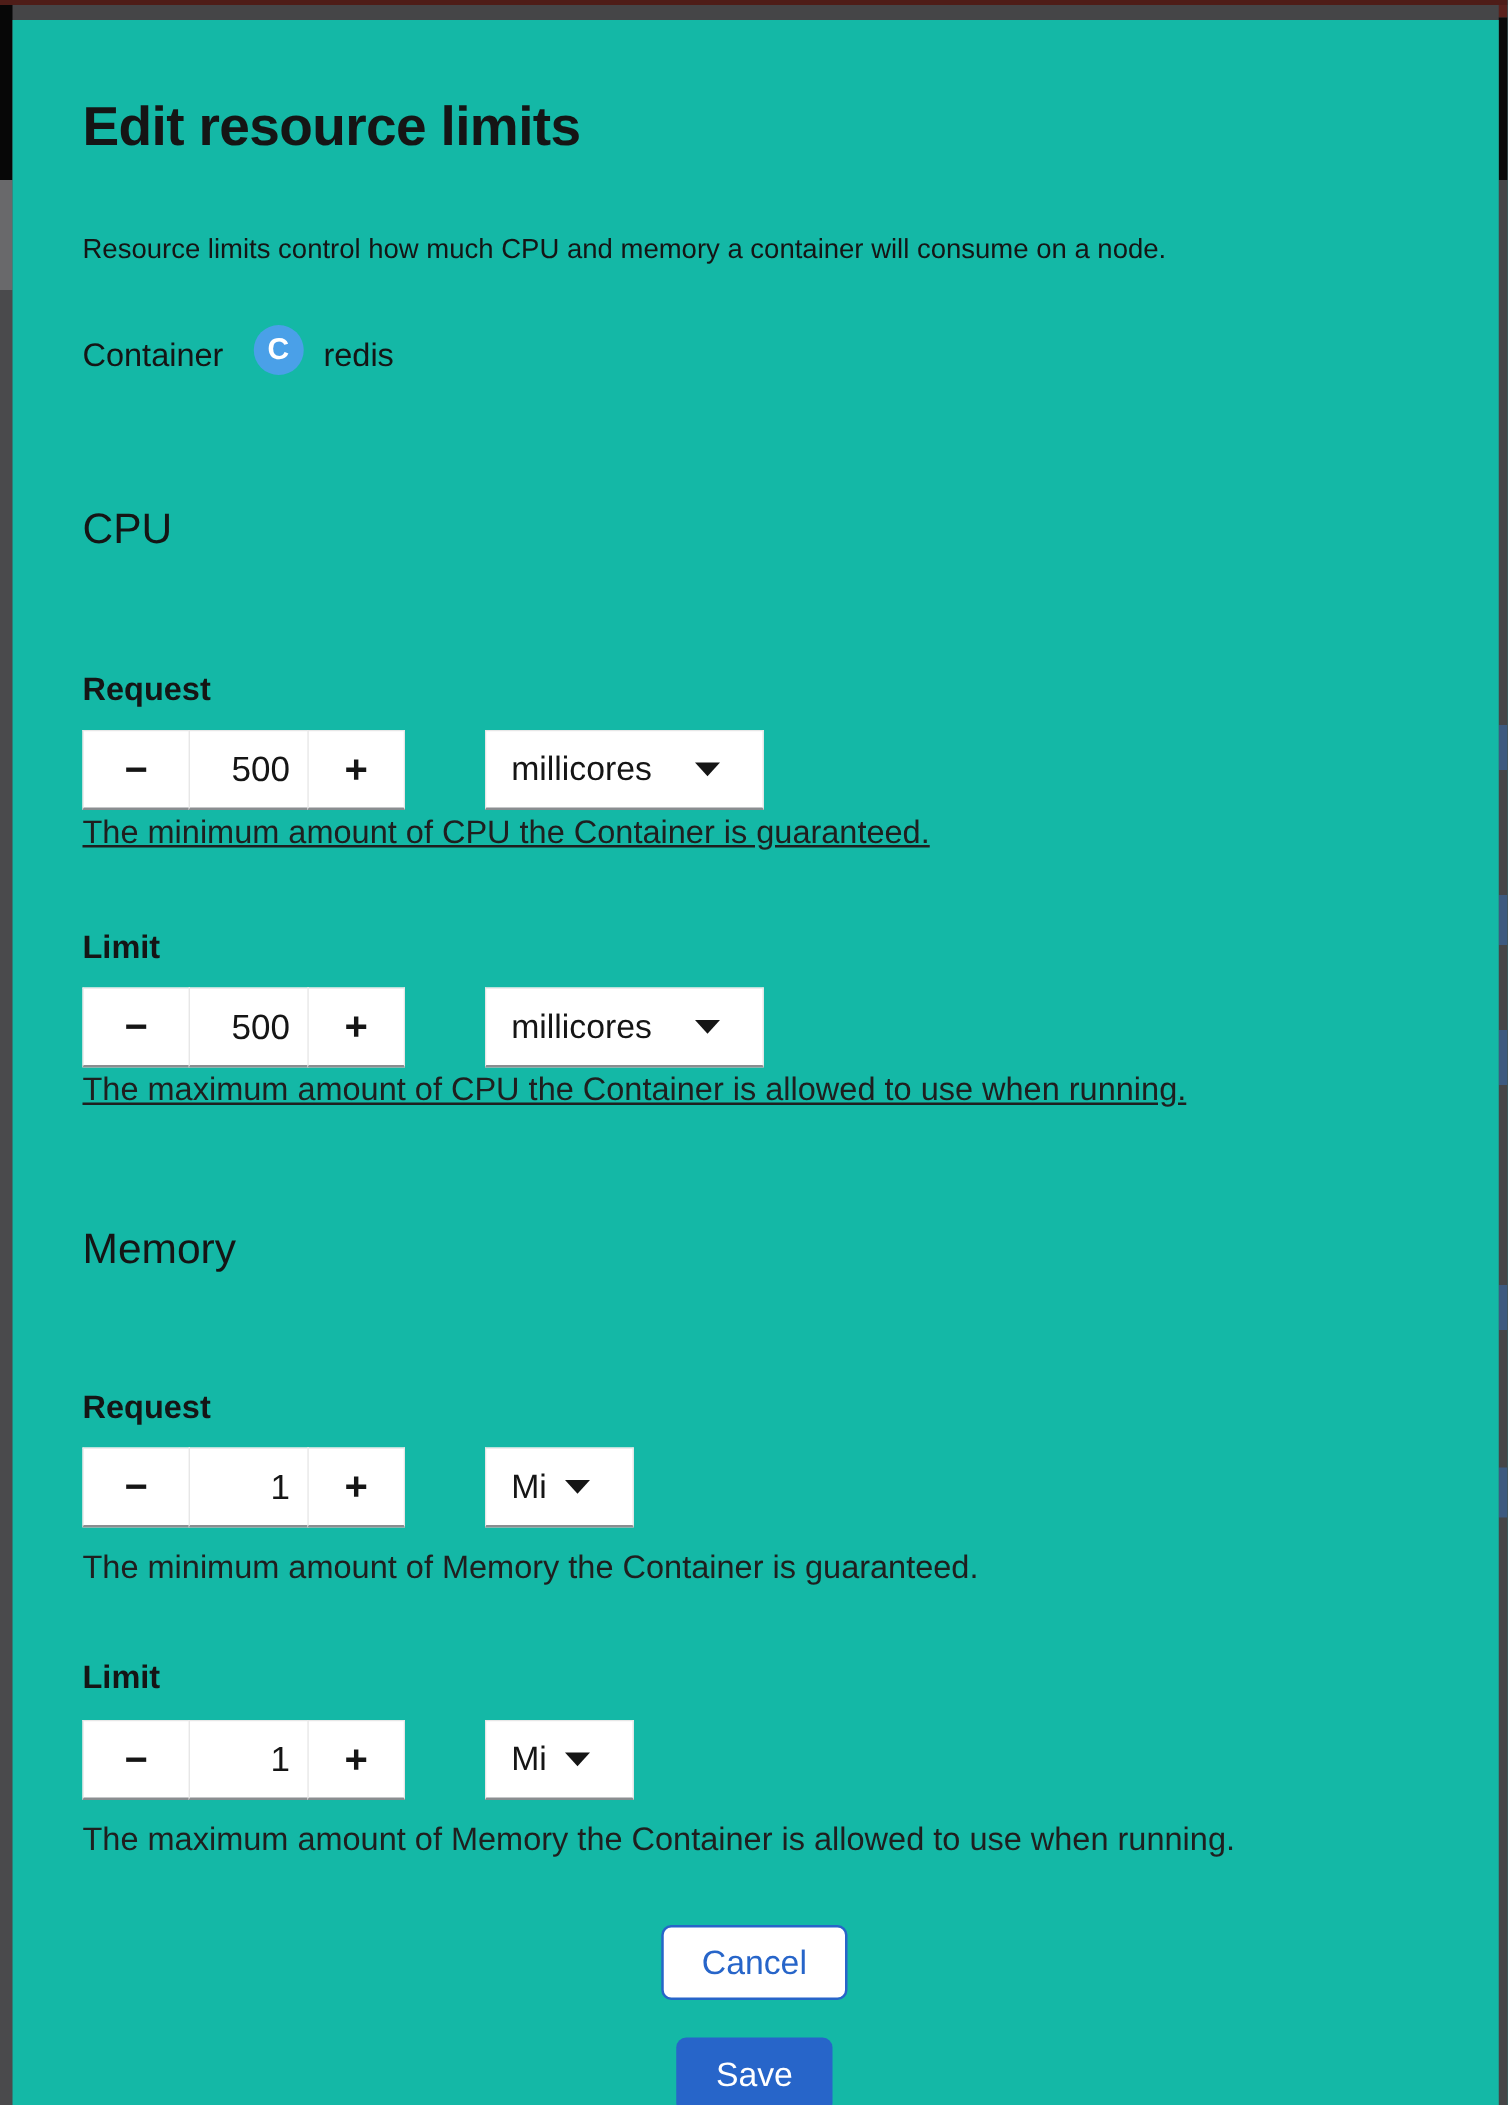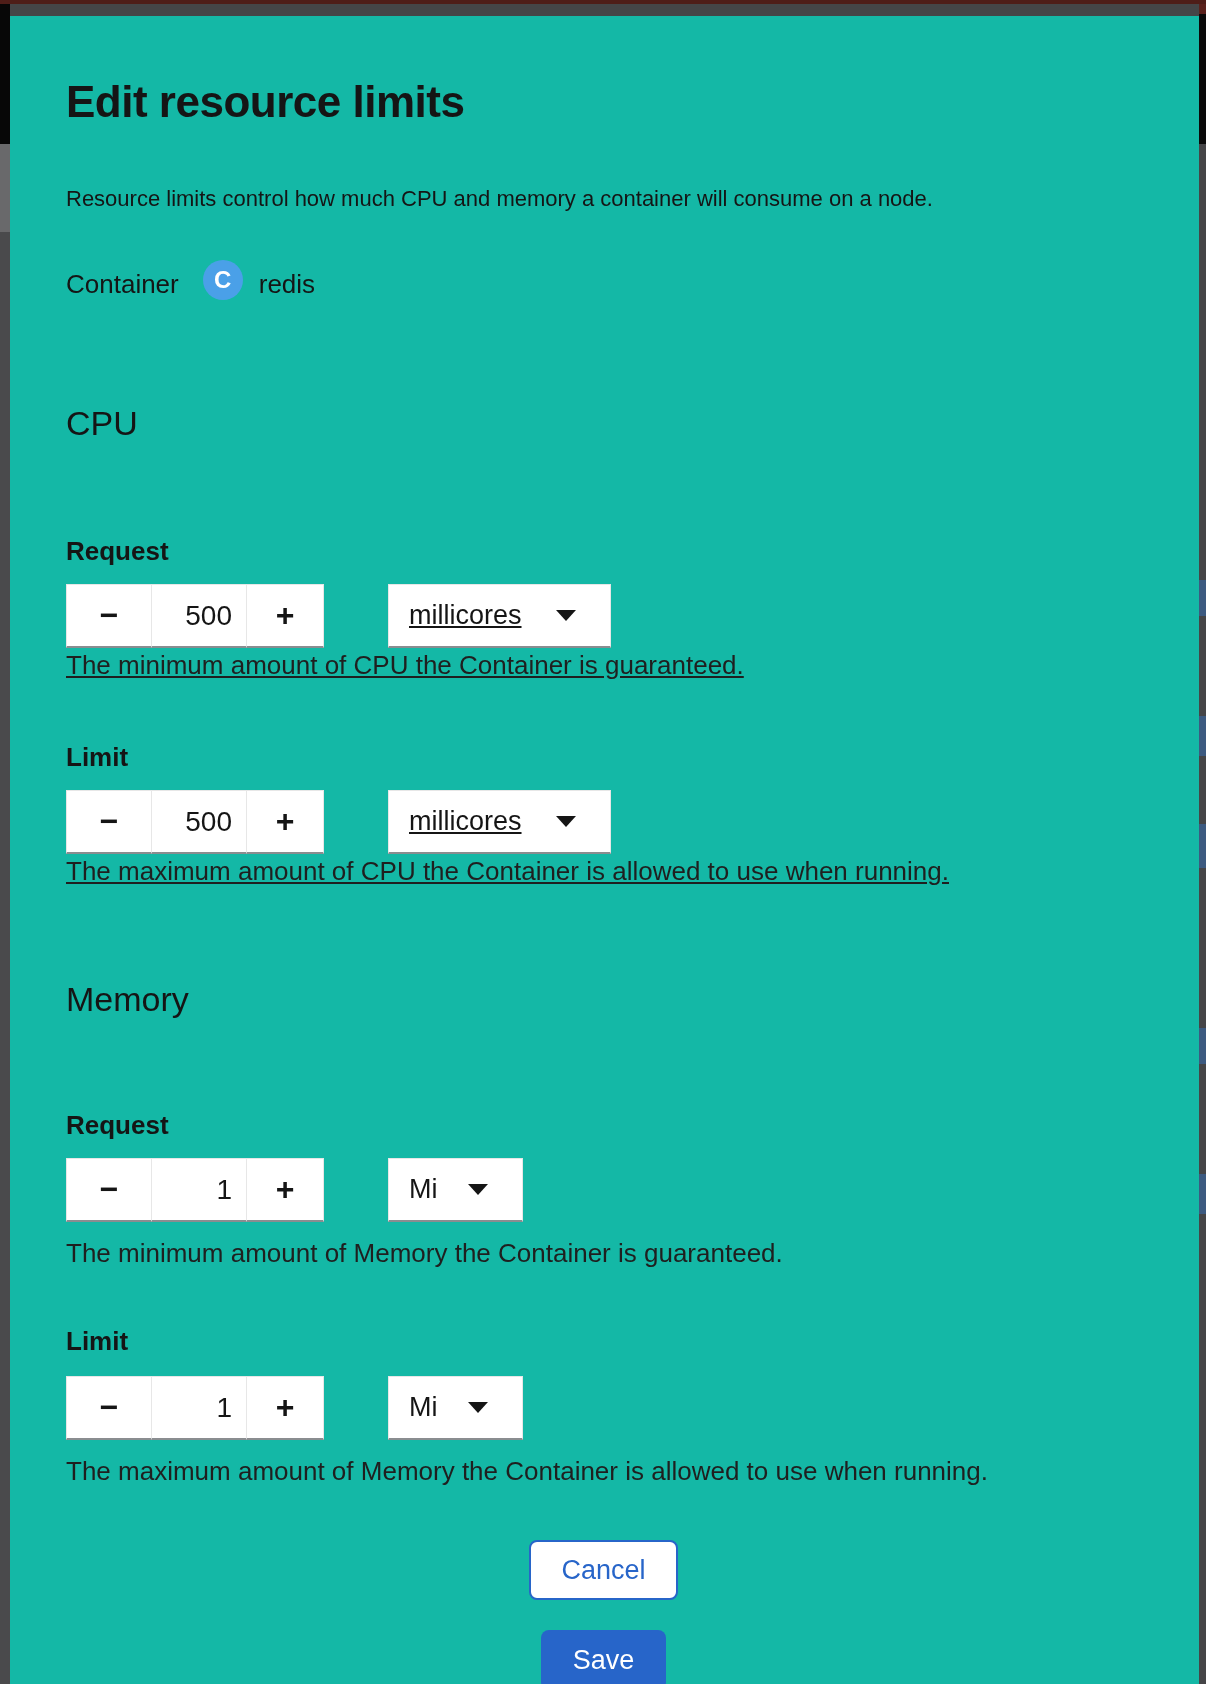--- a/index.html
+++ b/index.html
@@ -115,22 +115,22 @@
   .unit-select {
     height: 64px; margin-left: 64px;
     background: #ffffff;
     border: 1px solid #e7e7e7;
     border-bottom: 2px solid #8a8d90;
     display: flex; align-items: center;
     padding: 0 34px 0 20px;
     font-size: 27px; color: #151515;
     cursor: pointer;
   }
-  .unit-select.w-wide { width: 223px; text-decoration: underline; }
-  .unit-select.w-narrow { width: 135px; justify-content: flex-end; }
+  .unit-select.w-wide { width: 223px; }
+  .unit-select.w-narrow { width: 119px; justify-content: flex-end; }
   .caret-down {
     margin-left: auto;
     width: 0; height: 0;
     border-left: 10px solid transparent;
     border-right: 10px solid transparent;
     border-top: 11px solid #151515;
   }
 
   .helper-text {
     font-size: 26px; line-height: 30px; color: #1f1f1f;

